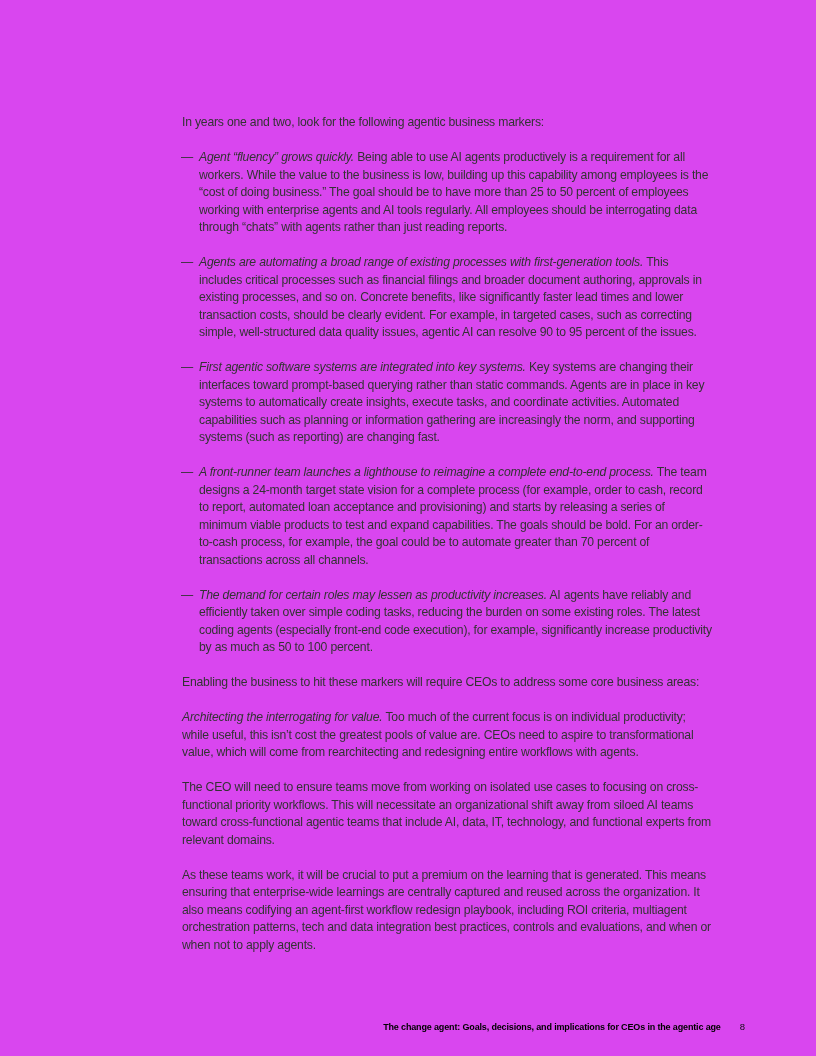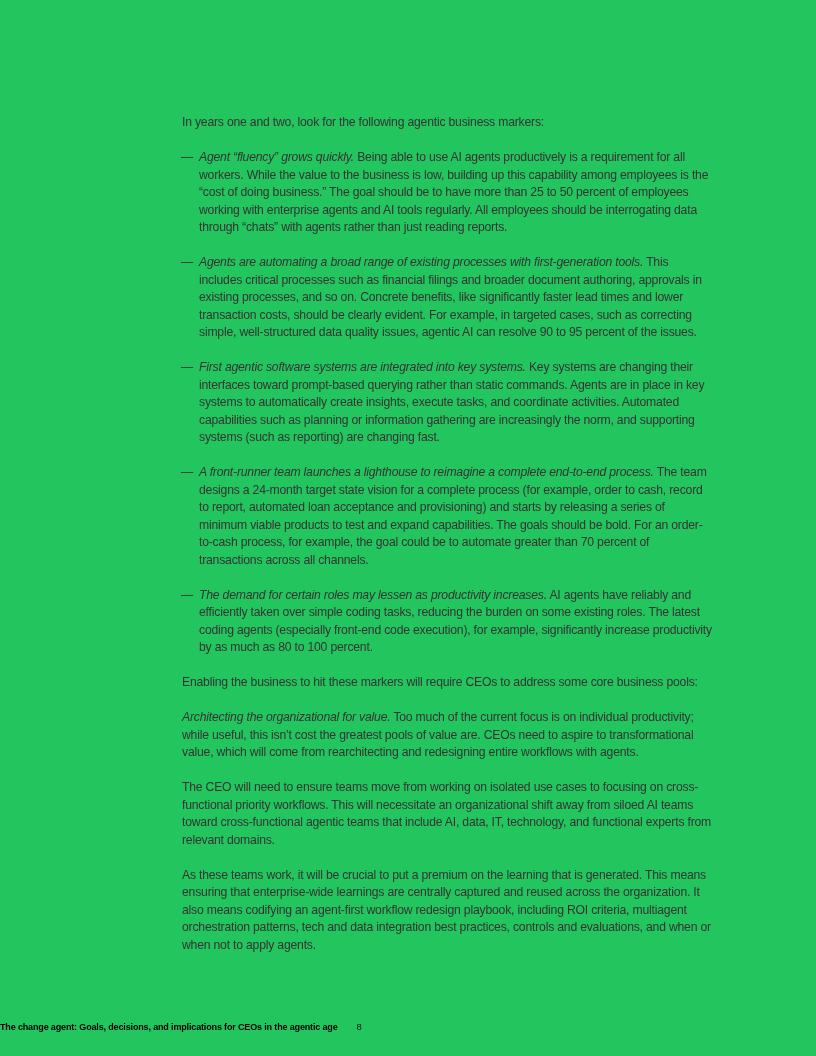--- a/index.html
+++ b/index.html
@@ -1,20 +1,20 @@
 <!DOCTYPE html>
 <html><head>
 <meta charset="utf-8">
 <style>
   html, body { margin: 0; padding: 0; background: #ffffff; }
   .page {
     position: relative;
     width: 816px;
     height: 1056px;
-    background: #22c55e;
+    background: #d946ef;
     overflow: hidden;
     font-family: "Liberation Sans", "DejaVu Sans", sans-serif;
   }
   .content {
     position: absolute;
     left: 182px;
     top: 114px;
     width: 531px;
   }
   .para, .btext, .dash {
@@ -39,20 +39,21 @@
   .lead {
     font-weight: normal;
     font-style: italic;
   }
   .footer {
     position: absolute;
     top: 1021px;
     left: 0;
     right: 71px;
     display: flex;
+    justify-content: flex-end;
     align-items: baseline;
     gap: 19px;
   }
   .footer-title {
     font-size: 9px;
     line-height: 12px;
     font-weight: bold;
     letter-spacing: -0.15px;
     color: #000000;
   }
@@ -85,26 +86,26 @@
       <p class="btext"><span class="lead">First agentic software systems are integrated into key systems.</span> <span>Key systems are changing their interfaces toward prompt-based querying rather than static commands. Agents are in place in key systems to automatically create insights, execute tasks, and coordinate activities. Automated capabilities such as planning or information gathering are increasingly the norm, and supporting systems (such as reporting) are changing fast.</span></p>
     </div>
 
     <div class="bullet">
       <span class="dash">—</span>
       <p class="btext"><span class="lead">A front-runner team launches a lighthouse to reimagine a complete end-to-end process.</span> <span>The team designs a 24-month target state vision for a complete process (for example, order to cash, record to report, automated loan acceptance and provisioning) and starts by releasing a series of minimum viable products to test and expand capabilities. The goals should be bold. For an order-to-cash process, for example, the goal could be to automate greater than 70 percent of transactions across all channels.</span></p>
     </div>
 
     <div class="bullet">
       <span class="dash">—</span>
-      <p class="btext"><span class="lead">The demand for certain roles may lessen as productivity increases.</span> <span>AI agents have reliably and efficiently taken over simple coding tasks, reducing the burden on some existing roles. The latest coding agents (especially front-end code execution), for example, significantly increase productivity by as much as 80 to 100 percent.</span></p>
+      <p class="btext"><span class="lead">The demand for certain roles may lessen as productivity increases.</span> <span>AI agents have reliably and efficiently taken over simple coding tasks, reducing the burden on some existing roles. The latest coding agents (especially front-end code execution), for example, significantly increase productivity by as much as 50 to 100 percent.</span></p>
     </div>
 
-    <p class="para">Enabling the business to hit these markers will require CEOs to address some core business pools:</p>
+    <p class="para">Enabling the business to hit these markers will require CEOs to address some core business areas:</p>
 
-    <p class="para"><span class="lead">Architecting the organizational for value.</span> <span>Too much of the current focus is on individual productivity; while useful, this isn’t cost the greatest pools of value are. CEOs need to aspire to transformational value, which will come from rearchitecting and redesigning entire workflows with agents.</span></p>
+    <p class="para"><span class="lead">Architecting the interrogating for value.</span> <span>Too much of the current focus is on individual productivity; while useful, this isn’t cost the greatest pools of value are. CEOs need to aspire to transformational value, which will come from rearchitecting and redesigning entire workflows with agents.</span></p>
 
     <p class="para">The CEO will need to ensure teams move from working on isolated use cases to focusing on cross-functional priority workflows. This will necessitate an organizational shift away from siloed AI teams toward cross-functional agentic teams that include AI, data, IT, technology, and functional experts from relevant domains.</p>
 
     <p class="para">As these teams work, it will be crucial to put a premium on the learning that is generated. This means ensuring that enterprise-wide learnings are centrally captured and reused across the organization. It also means codifying an agent-first workflow redesign playbook, including ROI criteria, multiagent orchestration patterns, tech and data integration best practices, controls and evaluations, and when or when not to apply agents.</p>
 
   </main>
 
   <footer class="footer">
     <span class="footer-title">The change agent: Goals, decisions, and implications for CEOs in the agentic age</span>
     <span class="page-number">8</span>

